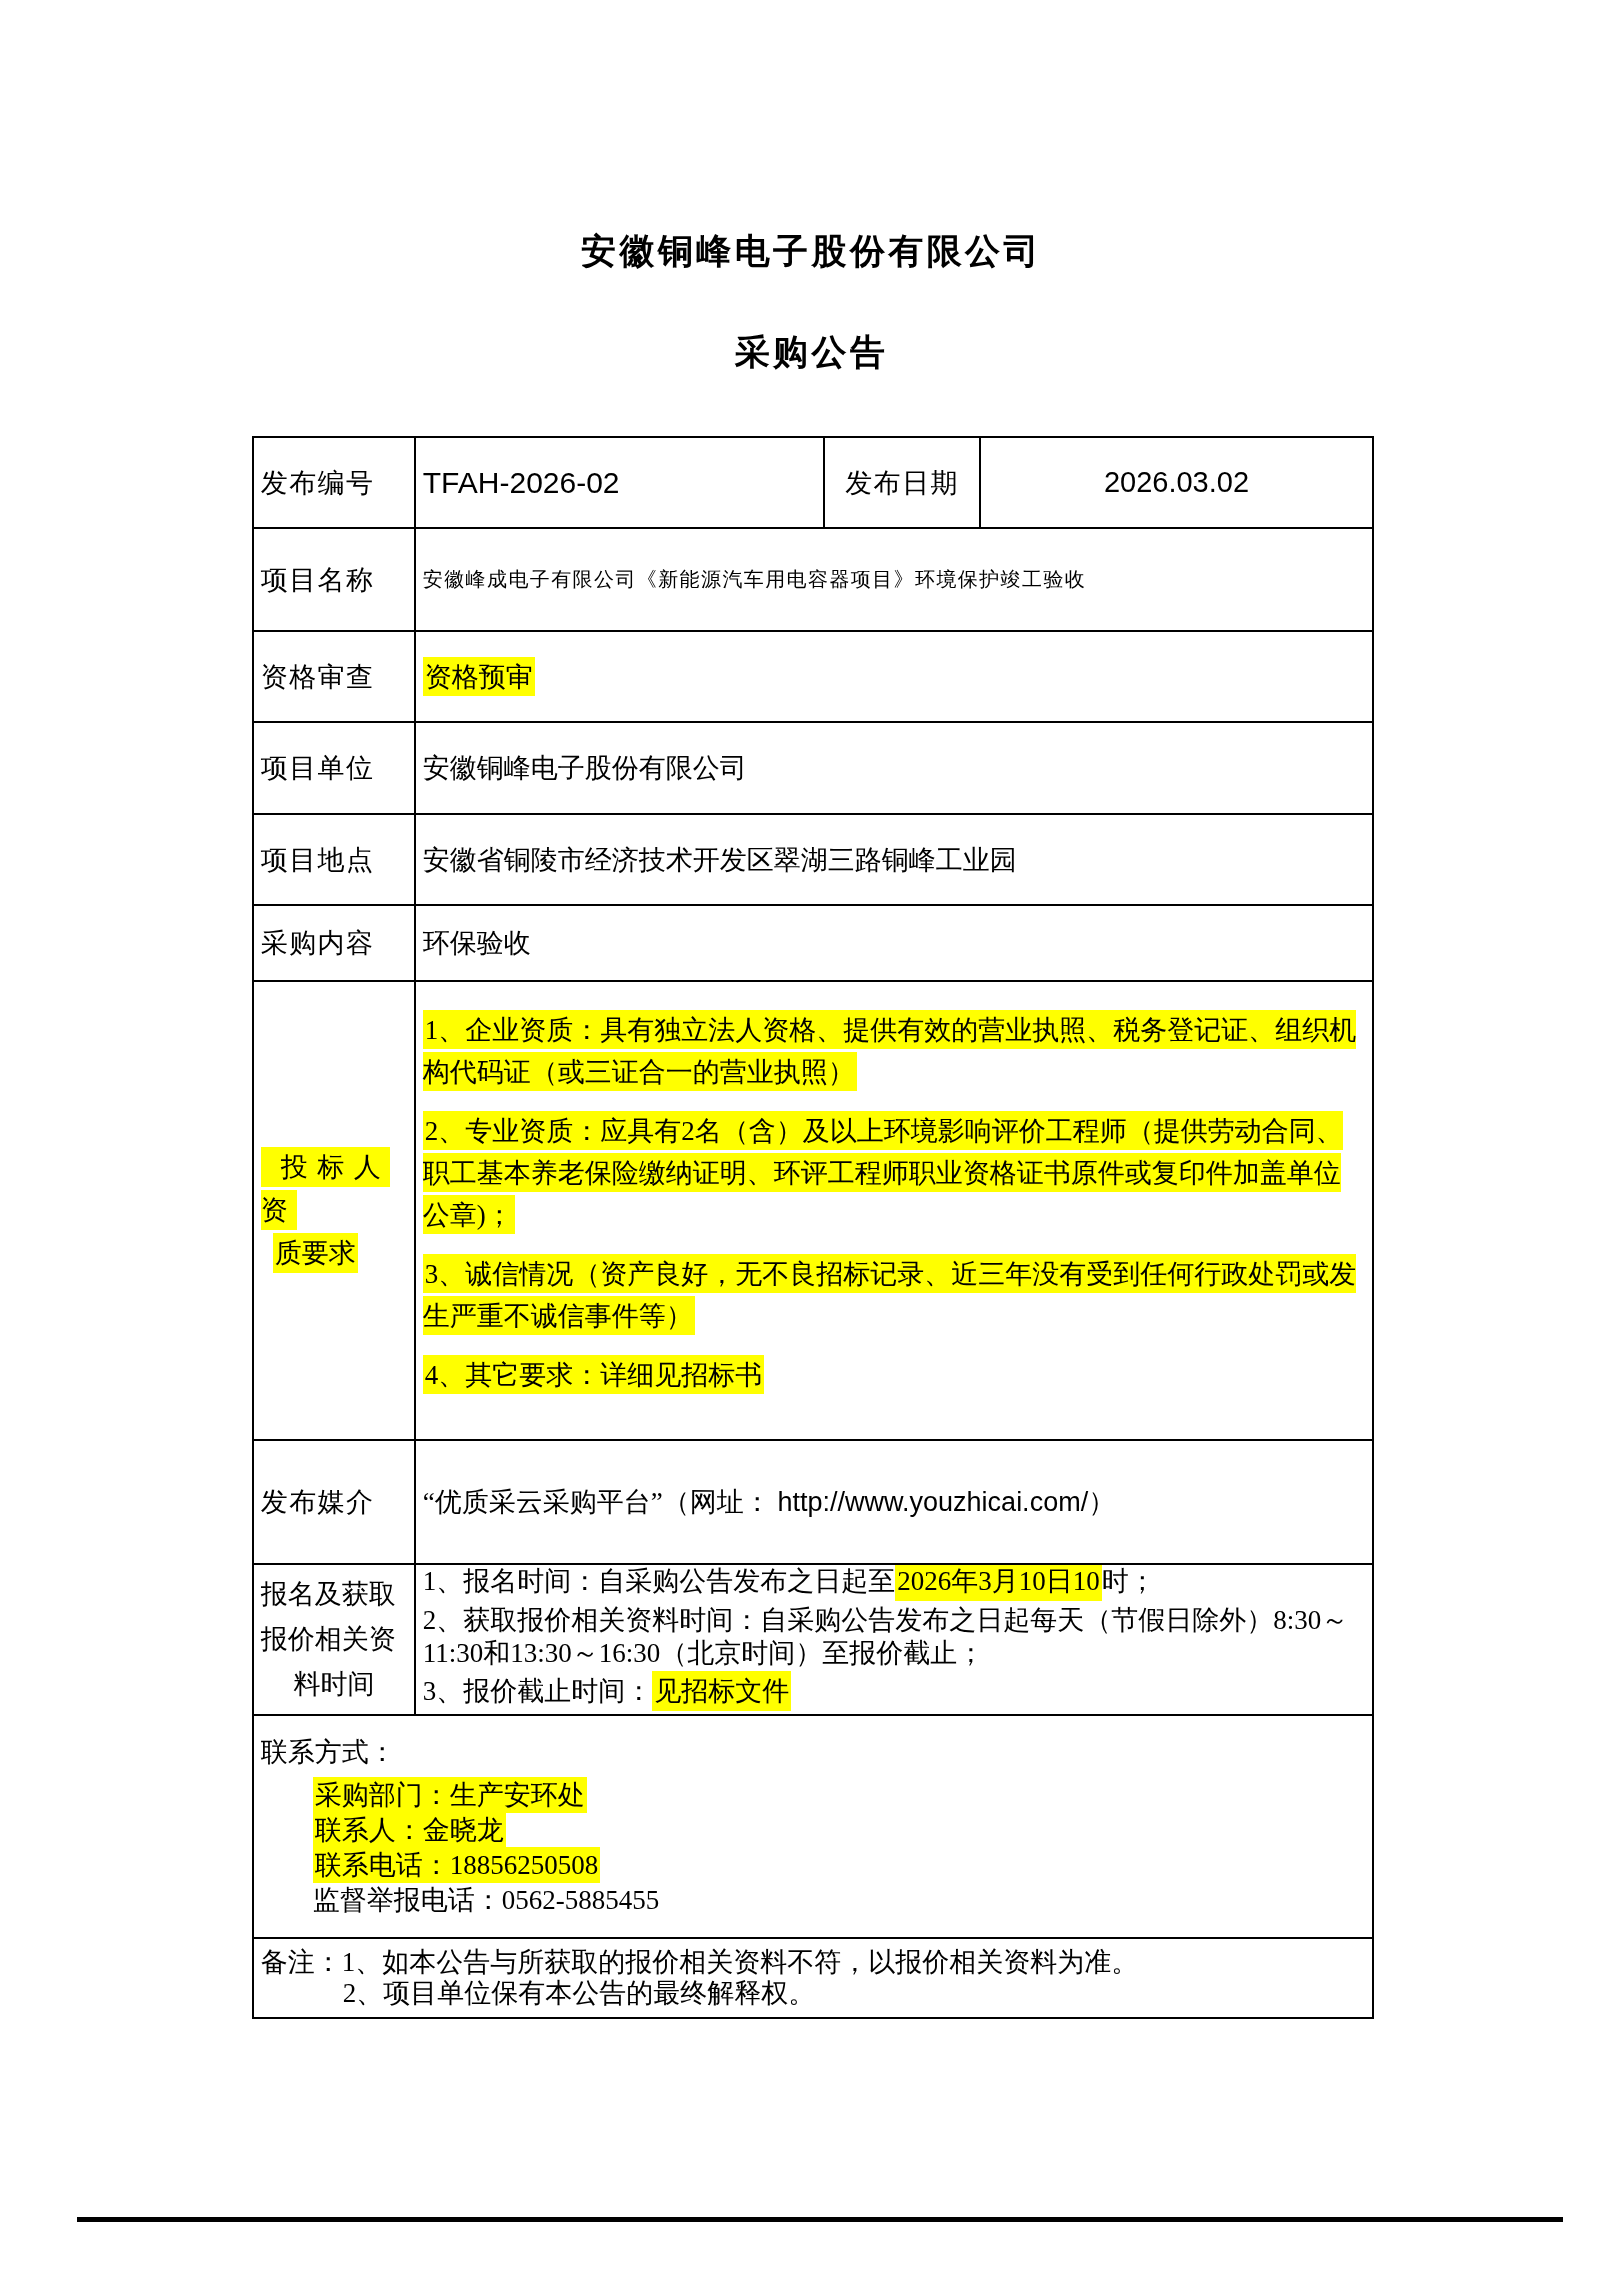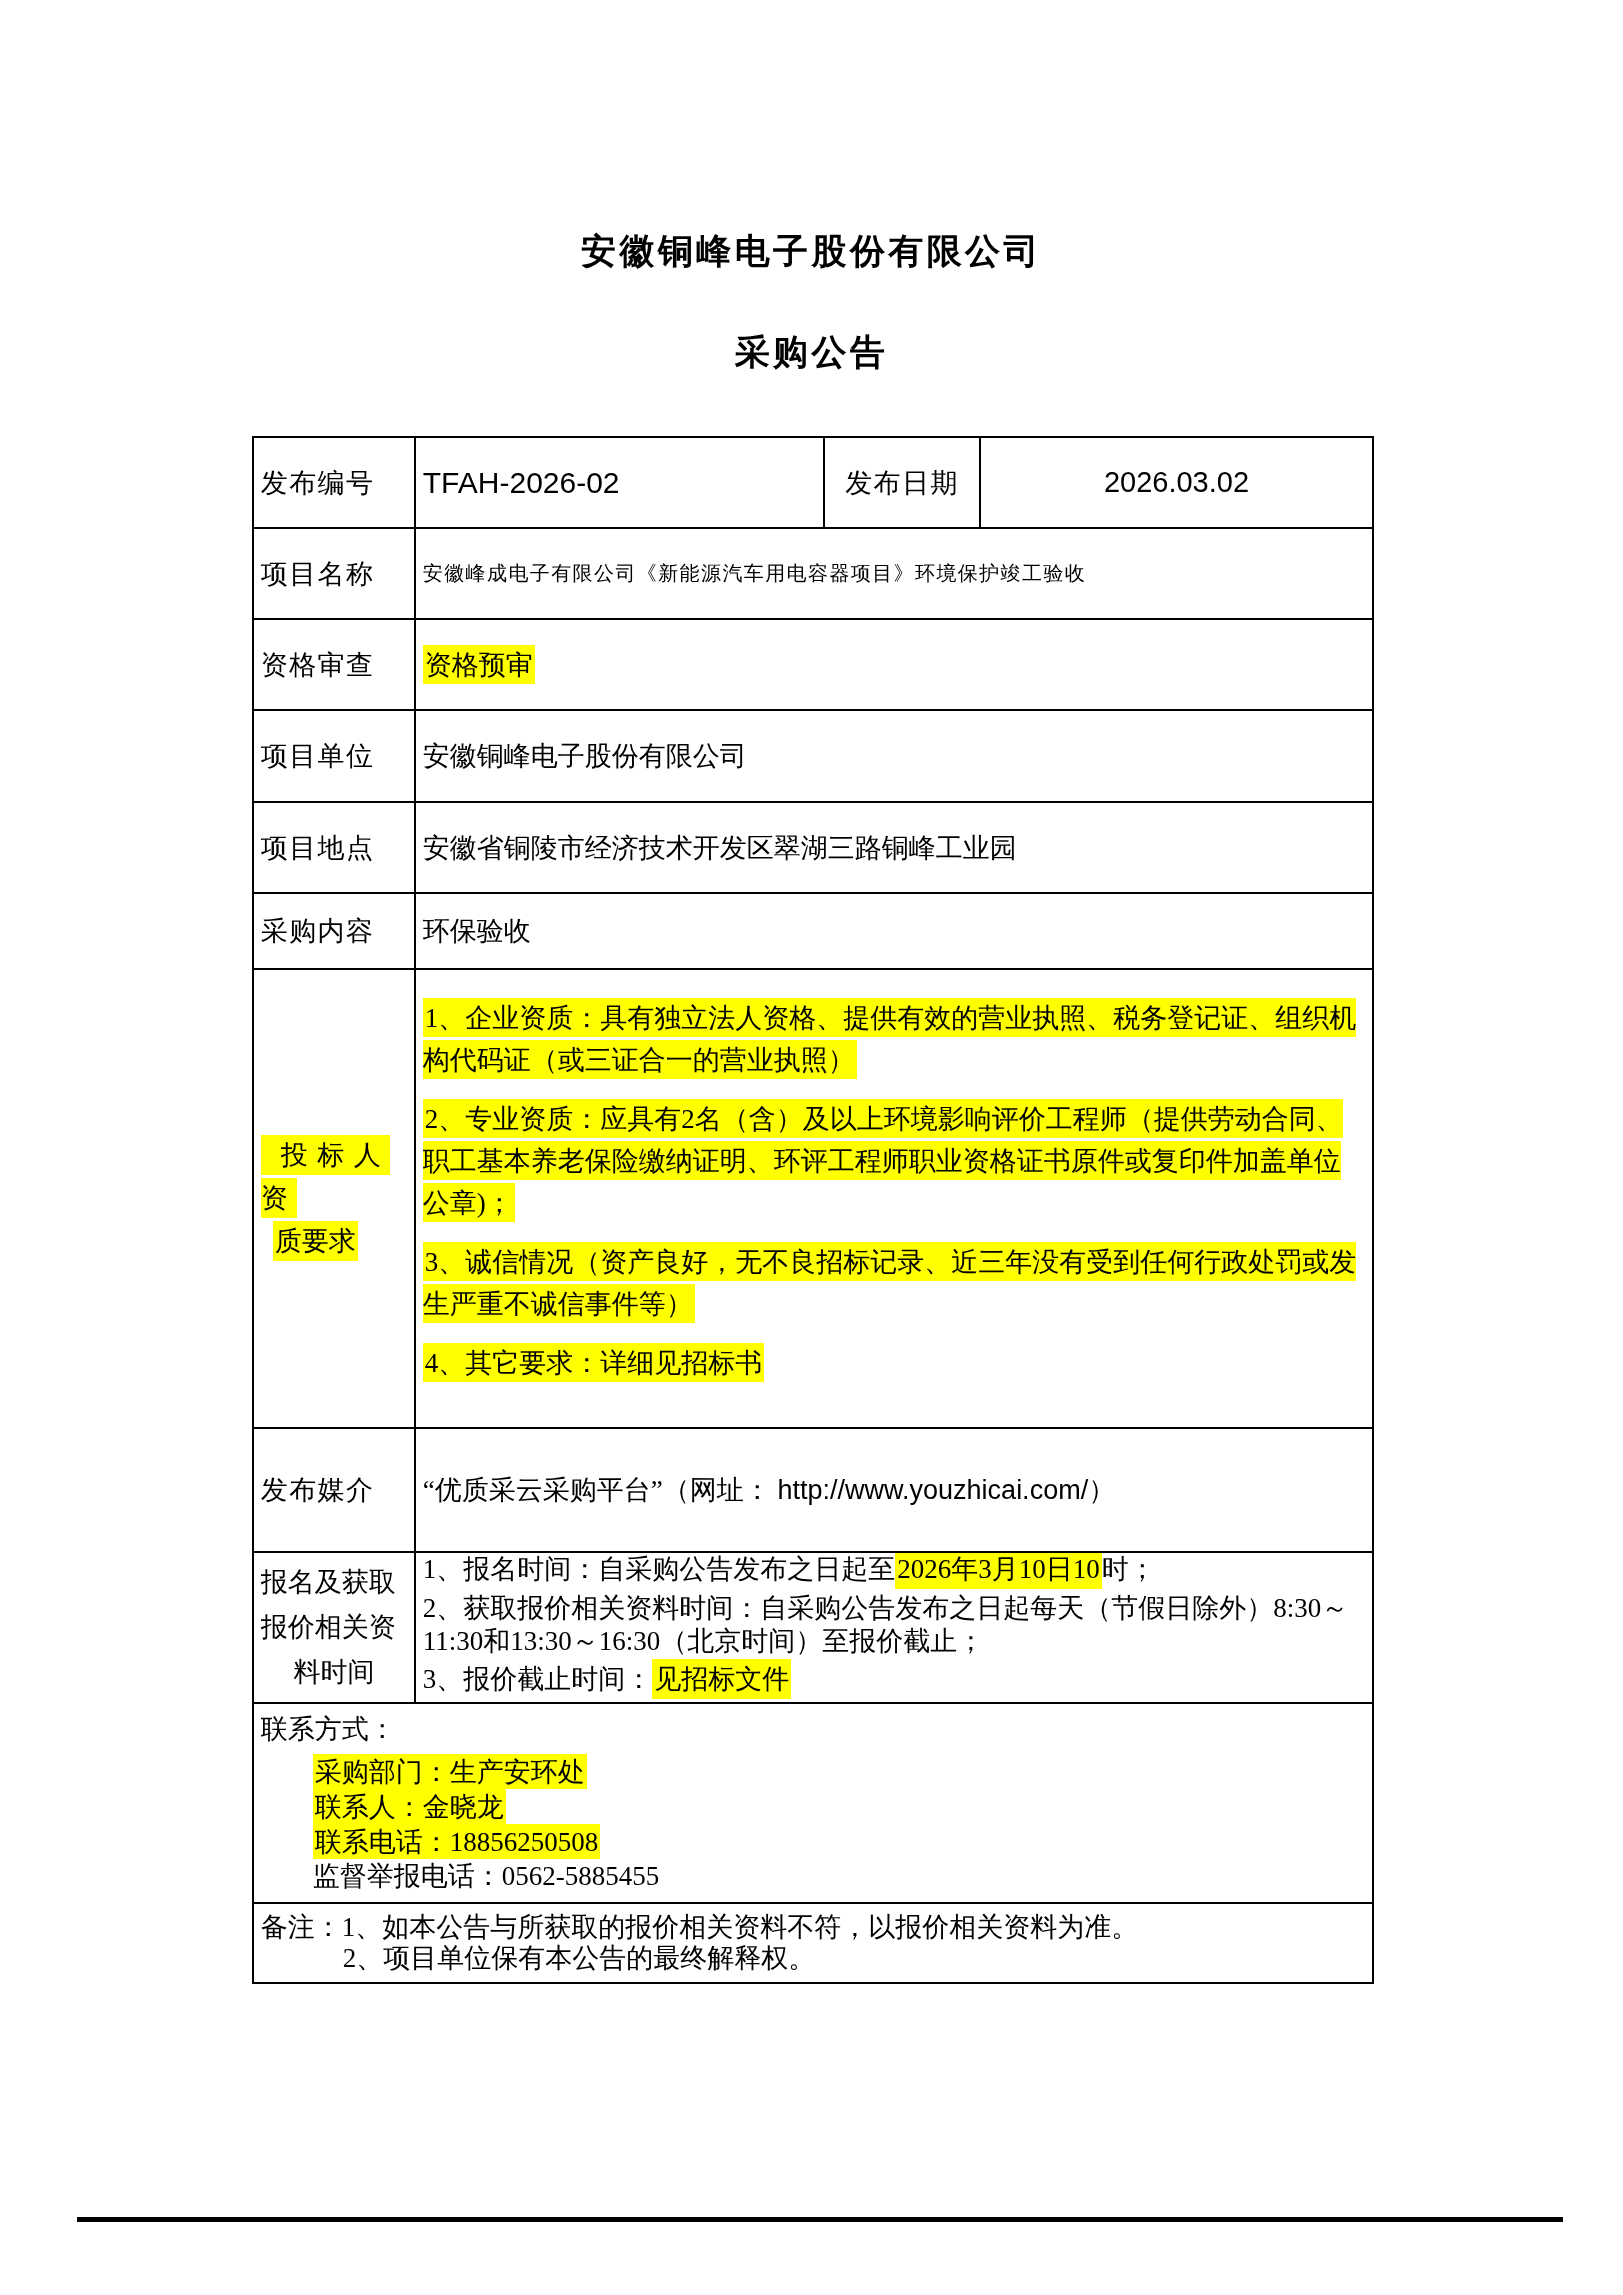--- a/index.html
+++ b/index.html
@@ -21,25 +21,25 @@
   table.doc {
     position: absolute; left: 252px; top: 436px;
     width: 1121px; table-layout: fixed; border-collapse: collapse;
   }
   table.doc td {
     border: 2px solid #000;
     border-top-width: 2.7px; border-bottom-width: 2.7px;
     padding: 0 6.8px; font-size: 27px; vertical-align: middle;
     overflow: hidden;
   }
-  tr.r1  { height: 91px; margin-left: 16px; }  tr.r2  { height: 91px; }
+  tr.r1  { height: 91px; margin-left: 16px; }  tr.r2  { height: 103px; }
   tr.r3  { height: 91px; }  tr.r4  { height: 92px; }
   tr.r5  { height: 91px; }  tr.r6  { height: 76px; margin-top: 21px; }
   tr.r7  { height: 459px; }  tr.r8  { height: 124px; }
-  tr.r9  { height: 139px; }  tr.r10 { height: 200px; }
+  tr.r9  { height: 139px; }  tr.r10 { height: 223px; }
   tr.r11 { height: 80px; }
 
   td.lbl { padding-left: 15px; letter-spacing: 1.4px; }
   td.lbl-center { text-align: center; padding: 0; letter-spacing: 1.4px; }
   .code { font-family: "Liberation Sans", "DejaVu Sans", sans-serif; font-size: 30px; }
   td.date-cell { text-align: center; }
   .date { font-family: "Liberation Sans", "DejaVu Sans", sans-serif; font-size: 29px; }
   .latin { font-family: "Liberation Sans", "DejaVu Sans", sans-serif; }
 
   mark { background: #FFFF00; color: #000; padding: 4.8px 2px; }

